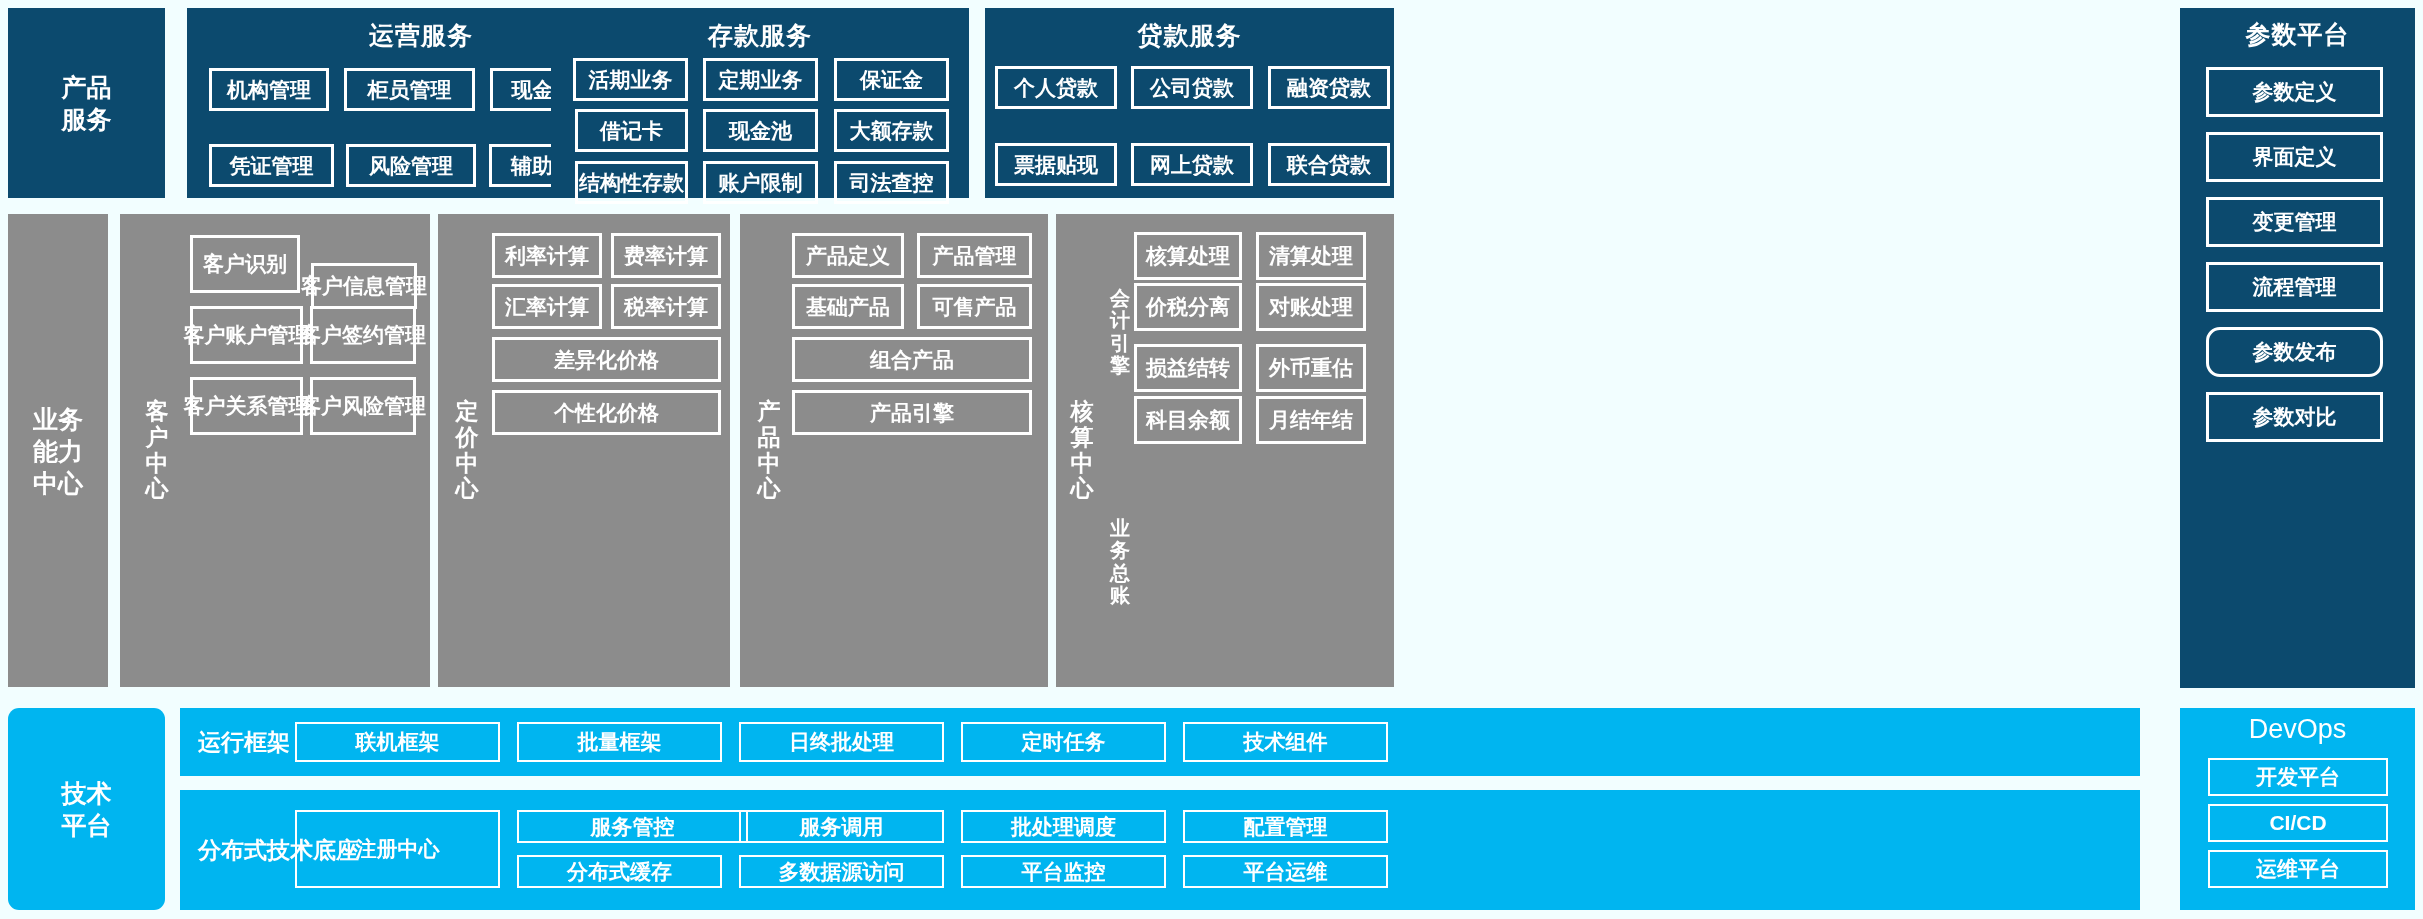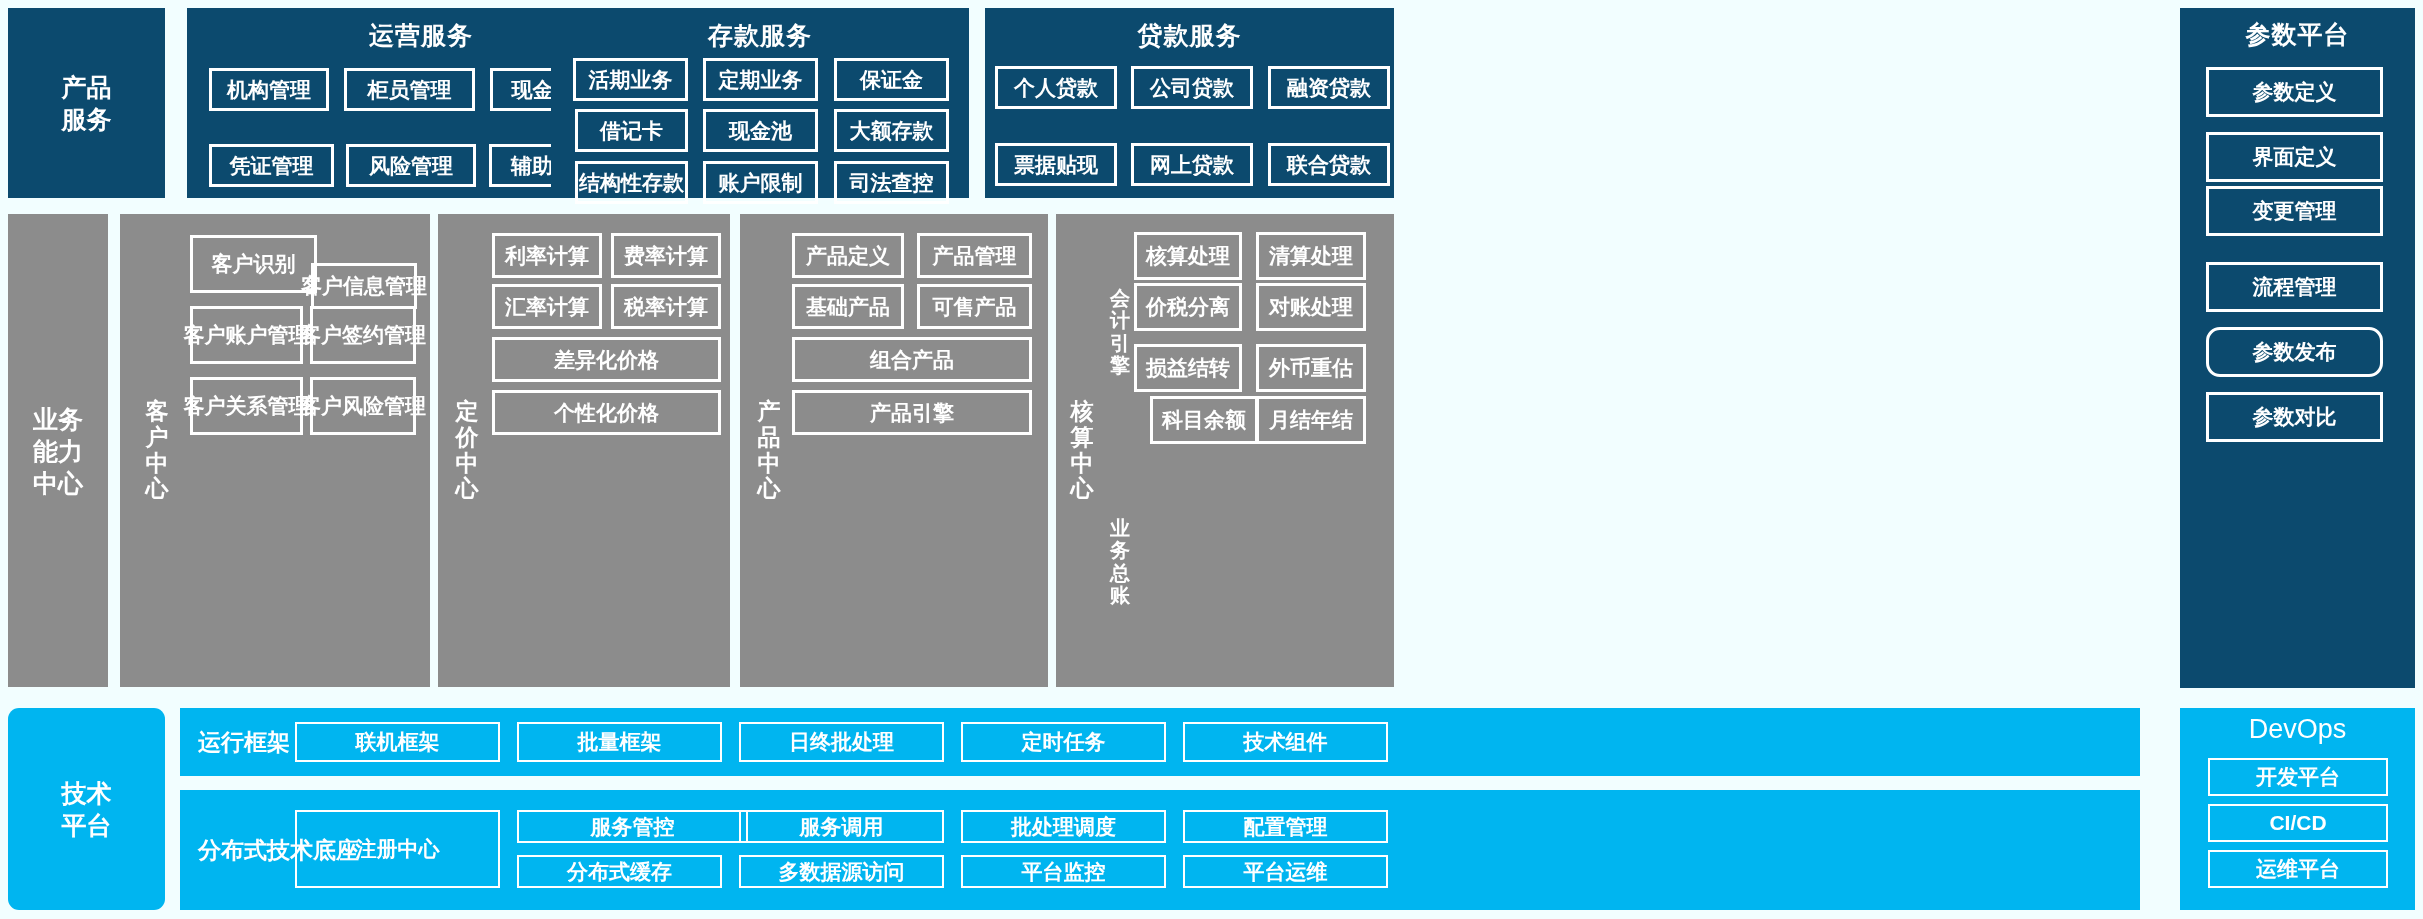--- a/index.html
+++ b/index.html
@@ -149,42 +149,42 @@
     <div class="tile" style="left:283px; top:58px; width:122px; height:43px;">融资贷款</div>
     <div class="tile" style="left:10px; top:135px; width:122px; height:43px;">票据贴现</div>
     <div class="tile" style="left:146px; top:135px; width:122px; height:43px;">网上贷款</div>
     <div class="tile" style="left:283px; top:135px; width:122px; height:43px;">联合贷款</div>
   </div>
 
   <div class="panel cyan" style="left:2180px; top:8px; width:235px; height:680px;">
     <div class="panel-title" style="top:10px; font-size:25px;">参数平台</div>
     <div class="tile" style="left:26px; top:59px; width:177px; height:50px;">参数定义</div>
     <div class="tile" style="left:26px; top:124px; width:177px; height:50px;">界面定义</div>
-    <div class="tile" style="left:26px; top:178px; width:177px; height:50px;">变更管理</div>
+    <div class="tile" style="left:26px; top:189px; width:177px; height:50px;">变更管理</div>
     <div class="tile" style="left:26px; top:254px; width:177px; height:50px;">流程管理</div>
     <div class="tile" style="left:26px; top:319px; width:177px; height:50px;border-radius:14px;">参数发布</div>
     <div class="tile" style="left:26px; top:384px; width:177px; height:50px;">参数对比</div>
   </div>
 
   <div class="band-label gray" style="left:8px; top:214px; width:100px; height:473px;">
     <div>
       <div>业务</div>
       <div>能力</div>
       <div>中心</div>
     </div>
   </div>
 
   <div class="panel gray" style="left:120px; top:214px; width:310px; height:473px;">
     <div class="vlabel" style="left:16px; top:0px; width:42px; height:473px;">
       <span>客</span>
       <span>户</span>
       <span>中</span>
       <span>心</span>
     </div>
-    <div class="tile" style="left:70px; top:21px; width:127px; height:58px;font-family:Liberation Serif, serif;">客户识别</div>
+    <div class="tile" style="left:70px; top:21px; width:110px; height:58px;font-family:Liberation Serif, serif;">客户识别</div>
     <div class="tile" style="left:191px; top:21px; width:106px; height:46px;margin-top:28px;">客户信息管理</div>
     <div class="tile" style="left:70px; top:92px; width:113px; height:58px;">客户账户管理</div>
     <div class="tile" style="left:190px; top:92px; width:106px; height:58px;">客户签约管理</div>
     <div class="tile" style="left:70px; top:163px; width:113px; height:58px;">客户关系管理</div>
     <div class="tile" style="left:190px; top:163px; width:106px; height:58px;">客户风险管理</div>
   </div>
 
   <div class="panel gray" style="left:438px; top:214px; width:292px; height:473px;">
     <div class="vlabel" style="left:8px; top:0px; width:42px; height:473px;">
       <span>定</span>
@@ -233,21 +233,21 @@
       <span>务</span>
       <span>总</span>
       <span>账</span>
     </div>
     <div class="tile" style="left:78px; top:18px; width:108px; height:48px;">核算处理</div>
     <div class="tile" style="left:200px; top:18px; width:110px; height:48px;">清算处理</div>
     <div class="tile" style="left:78px; top:69px; width:108px; height:48px;">价税分离</div>
     <div class="tile" style="left:200px; top:69px; width:110px; height:48px;">对账处理</div>
     <div class="tile" style="left:78px; top:130px; width:108px; height:48px;">损益结转</div>
     <div class="tile" style="left:200px; top:130px; width:110px; height:48px;">外币重估</div>
-    <div class="tile" style="left:78px; top:182px; width:108px; height:48px;margin-left:16px;">科目余额</div>
+    <div class="tile" style="left:78px; top:182px; width:108px; height:48px;">科目余额</div>
     <div class="tile" style="left:200px; top:182px; width:110px; height:48px;">月结年结</div>
   </div>
 
   <div class="band-label blue" style="left:8px; top:708px; width:157px; height:202px;border-radius:11px;">
     <div>
       <div>技术</div>
       <div>平台</div>
     </div>
   </div>
 

